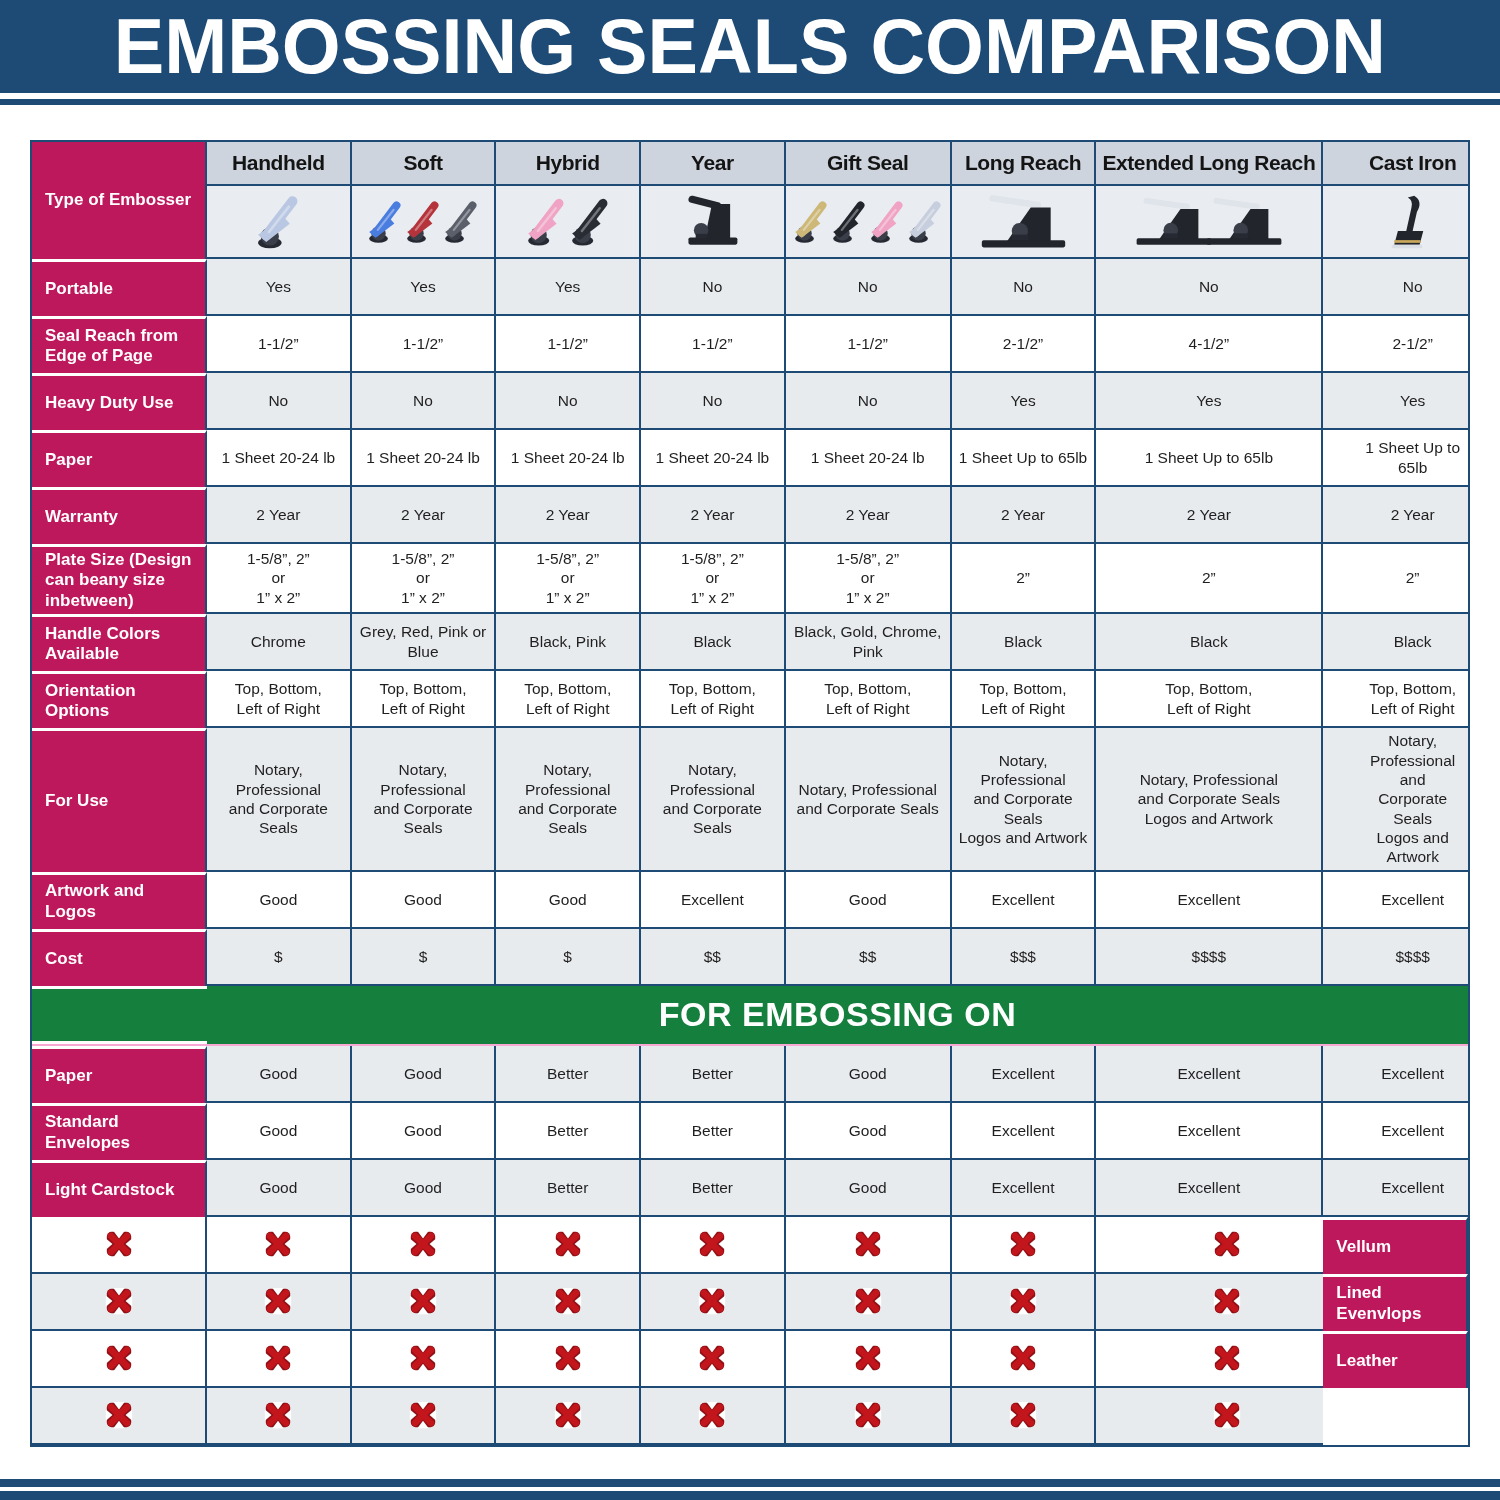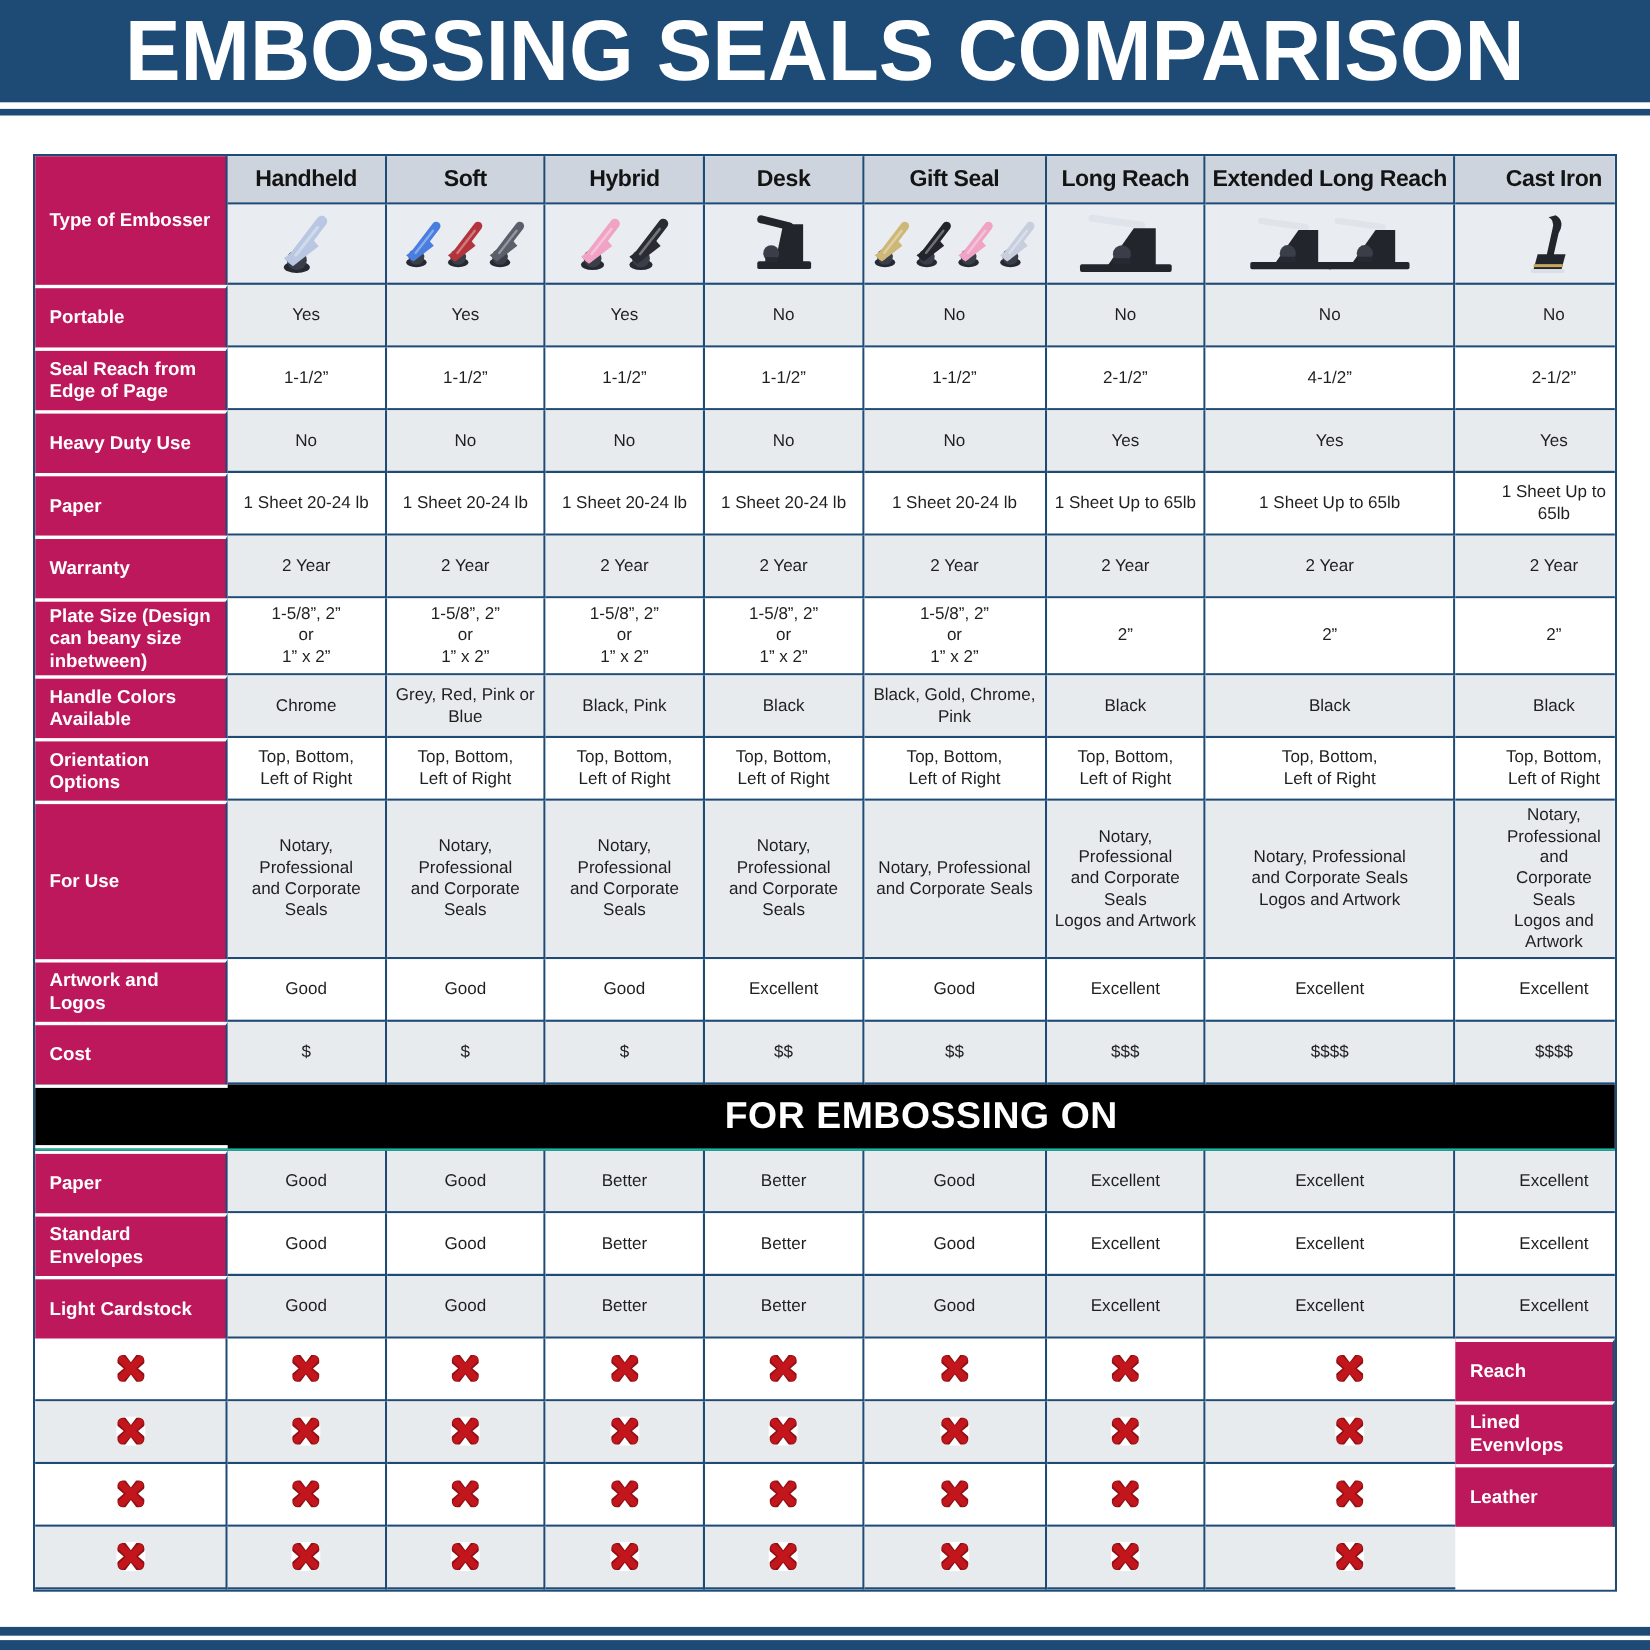--- a/index.html
+++ b/index.html
@@ -16,23 +16,23 @@
   .lastcol{border-right:none;padding-left:40px;}
   .label{background:#be185d;color:#ffffff;font-weight:bold;font-size:17px;text-align:left;
     justify-content:flex-start;padding-left:13px;line-height:1.2;
     border-right:2px solid #1d4b75;border-bottom:none;border-top:3px solid #ffffff;white-space:normal;}
   .corner{border-top:none;grid-row:1 / span 2;}
   .colhead{background:#cdd4dd;font-weight:bold;font-size:21px;color:#141414;letter-spacing:-0.4px;white-space:nowrap;}
   .imgcell{background:#e9edf1;}
   .shade{background:#e8ebee;}
   .white{background:#ffffff;}
   .rh44{min-height:44px;} .rh73{min-height:73px;} .rh57{min-height:57px;} .rh60{min-height:60px;}
-  .banner{grid-column:1 / -1;background:#000000;color:#ffffff;font-weight:bold;font-size:34px;
+  .banner{grid-column:1 / -1;background:#15803d;color:#ffffff;font-weight:bold;font-size:34px;
     letter-spacing:0.5px;display:flex;align-items:center;justify-content:center;
-    padding-left:175px;box-sizing:border-box;position:relative;border-bottom:2px solid #14b8a6;}
+    padding-left:175px;box-sizing:border-box;position:relative;border-bottom:2px solid #f9a8d4;}
   .banner::before{content:"";position:absolute;left:0;top:0;width:175px;height:3px;background:#ffffff;}
   .banner::after{content:"";position:absolute;left:0;bottom:0;width:175px;height:3px;background:#ffffff;}
   .units{display:flex;align-items:flex-end;justify-content:center;}
   .units svg{margin:0 -4px;}
   .emb{height:58px;width:auto;}
   .emb.small{height:46px;} .emb.med{height:52px;}
   .xicon{width:30px;height:30px;}
   .footer{margin-top:32px;height:83px;background:#1d4b75;position:relative;}
   .footer .innerline{position:absolute;top:8px;left:0;right:0;height:4px;background:#ffffff;}
 </style>
@@ -43,21 +43,21 @@
   <h1>EMBOSSING SEALS COMPARISON</h1>
 </div>
 <div class="rule"></div>
 
 <div class="tablewrap">
   <div class="grid" id="grid">
       <div class="cell label corner rh44">Type of Embosser</div>
       <div class="cell colhead rh44">Handheld</div>
       <div class="cell colhead rh44">Soft</div>
       <div class="cell colhead rh44">Hybrid</div>
-      <div class="cell colhead rh44">Desk</div>
+      <div class="cell colhead rh44">Year</div>
       <div class="cell colhead rh44">Gift Seal</div>
       <div class="cell colhead rh44">Long Reach</div>
       <div class="cell colhead rh44">Extended Long Reach</div>
       <div class="cell colhead rh44 lastcol">Cast Iron</div>
       <div class="cell imgcell rh73"><span class="units"><svg class="emb " viewBox="0 0 64 64">
             <ellipse cx="23" cy="55" rx="13" ry="6" fill="#262932"></ellipse>
             <circle cx="23" cy="48" r="10" fill="#3a3e48"></circle>
             <path d="M10 46 L38 26 L45 34 L19 54 Z" fill="#b9c7e2"></path>
             <path d="M19 47 L48 9" stroke="#b9c7e2" stroke-width="11" stroke-linecap="round" fill="none"></path>
             <path d="M22 43 L44 15" stroke="rgba(255,255,255,.35)" stroke-width="3" stroke-linecap="round" fill="none"></path>
@@ -365,21 +365,21 @@
           <path d="M7.5 7.5 L24.5 24.5 M24.5 7.5 L7.5 24.5" stroke="#c3161c" stroke-width="7" stroke-linecap="round" fill="none"></path>
         </svg></div>
       <div class="cell white rh57 lastcol"><svg class="xicon" viewBox="0 0 32 32">
           <rect x="3" y="3" width="26" height="26" rx="5" fill="#8f1015"></rect>
           <path d="M10 2 L22 2 L16 10 Z" fill="#ffffff"></path>
           <path d="M10 30 L22 30 L16 22 Z" fill="#ffffff"></path>
           <path d="M2 10 L2 22 L9 16 Z" fill="#ffffff"></path>
           <path d="M30 10 L30 22 L23 16 Z" fill="#ffffff"></path>
           <path d="M7.5 7.5 L24.5 24.5 M24.5 7.5 L7.5 24.5" stroke="#c3161c" stroke-width="7" stroke-linecap="round" fill="none"></path>
         </svg></div>
-      <div class="cell label rh57">Reach</div>
+      <div class="cell label rh57">Vellum</div>
       <div class="cell shade rh57"><svg class="xicon" viewBox="0 0 32 32">
           <rect x="3" y="3" width="26" height="26" rx="5" fill="#8f1015"></rect>
           <path d="M10 2 L22 2 L16 10 Z" fill="#ffffff"></path>
           <path d="M10 30 L22 30 L16 22 Z" fill="#ffffff"></path>
           <path d="M2 10 L2 22 L9 16 Z" fill="#ffffff"></path>
           <path d="M30 10 L30 22 L23 16 Z" fill="#ffffff"></path>
           <path d="M7.5 7.5 L24.5 24.5 M24.5 7.5 L7.5 24.5" stroke="#c3161c" stroke-width="7" stroke-linecap="round" fill="none"></path>
         </svg></div>
       <div class="cell shade rh57"><svg class="xicon" viewBox="0 0 32 32">
           <rect x="3" y="3" width="26" height="26" rx="5" fill="#8f1015"></rect>

